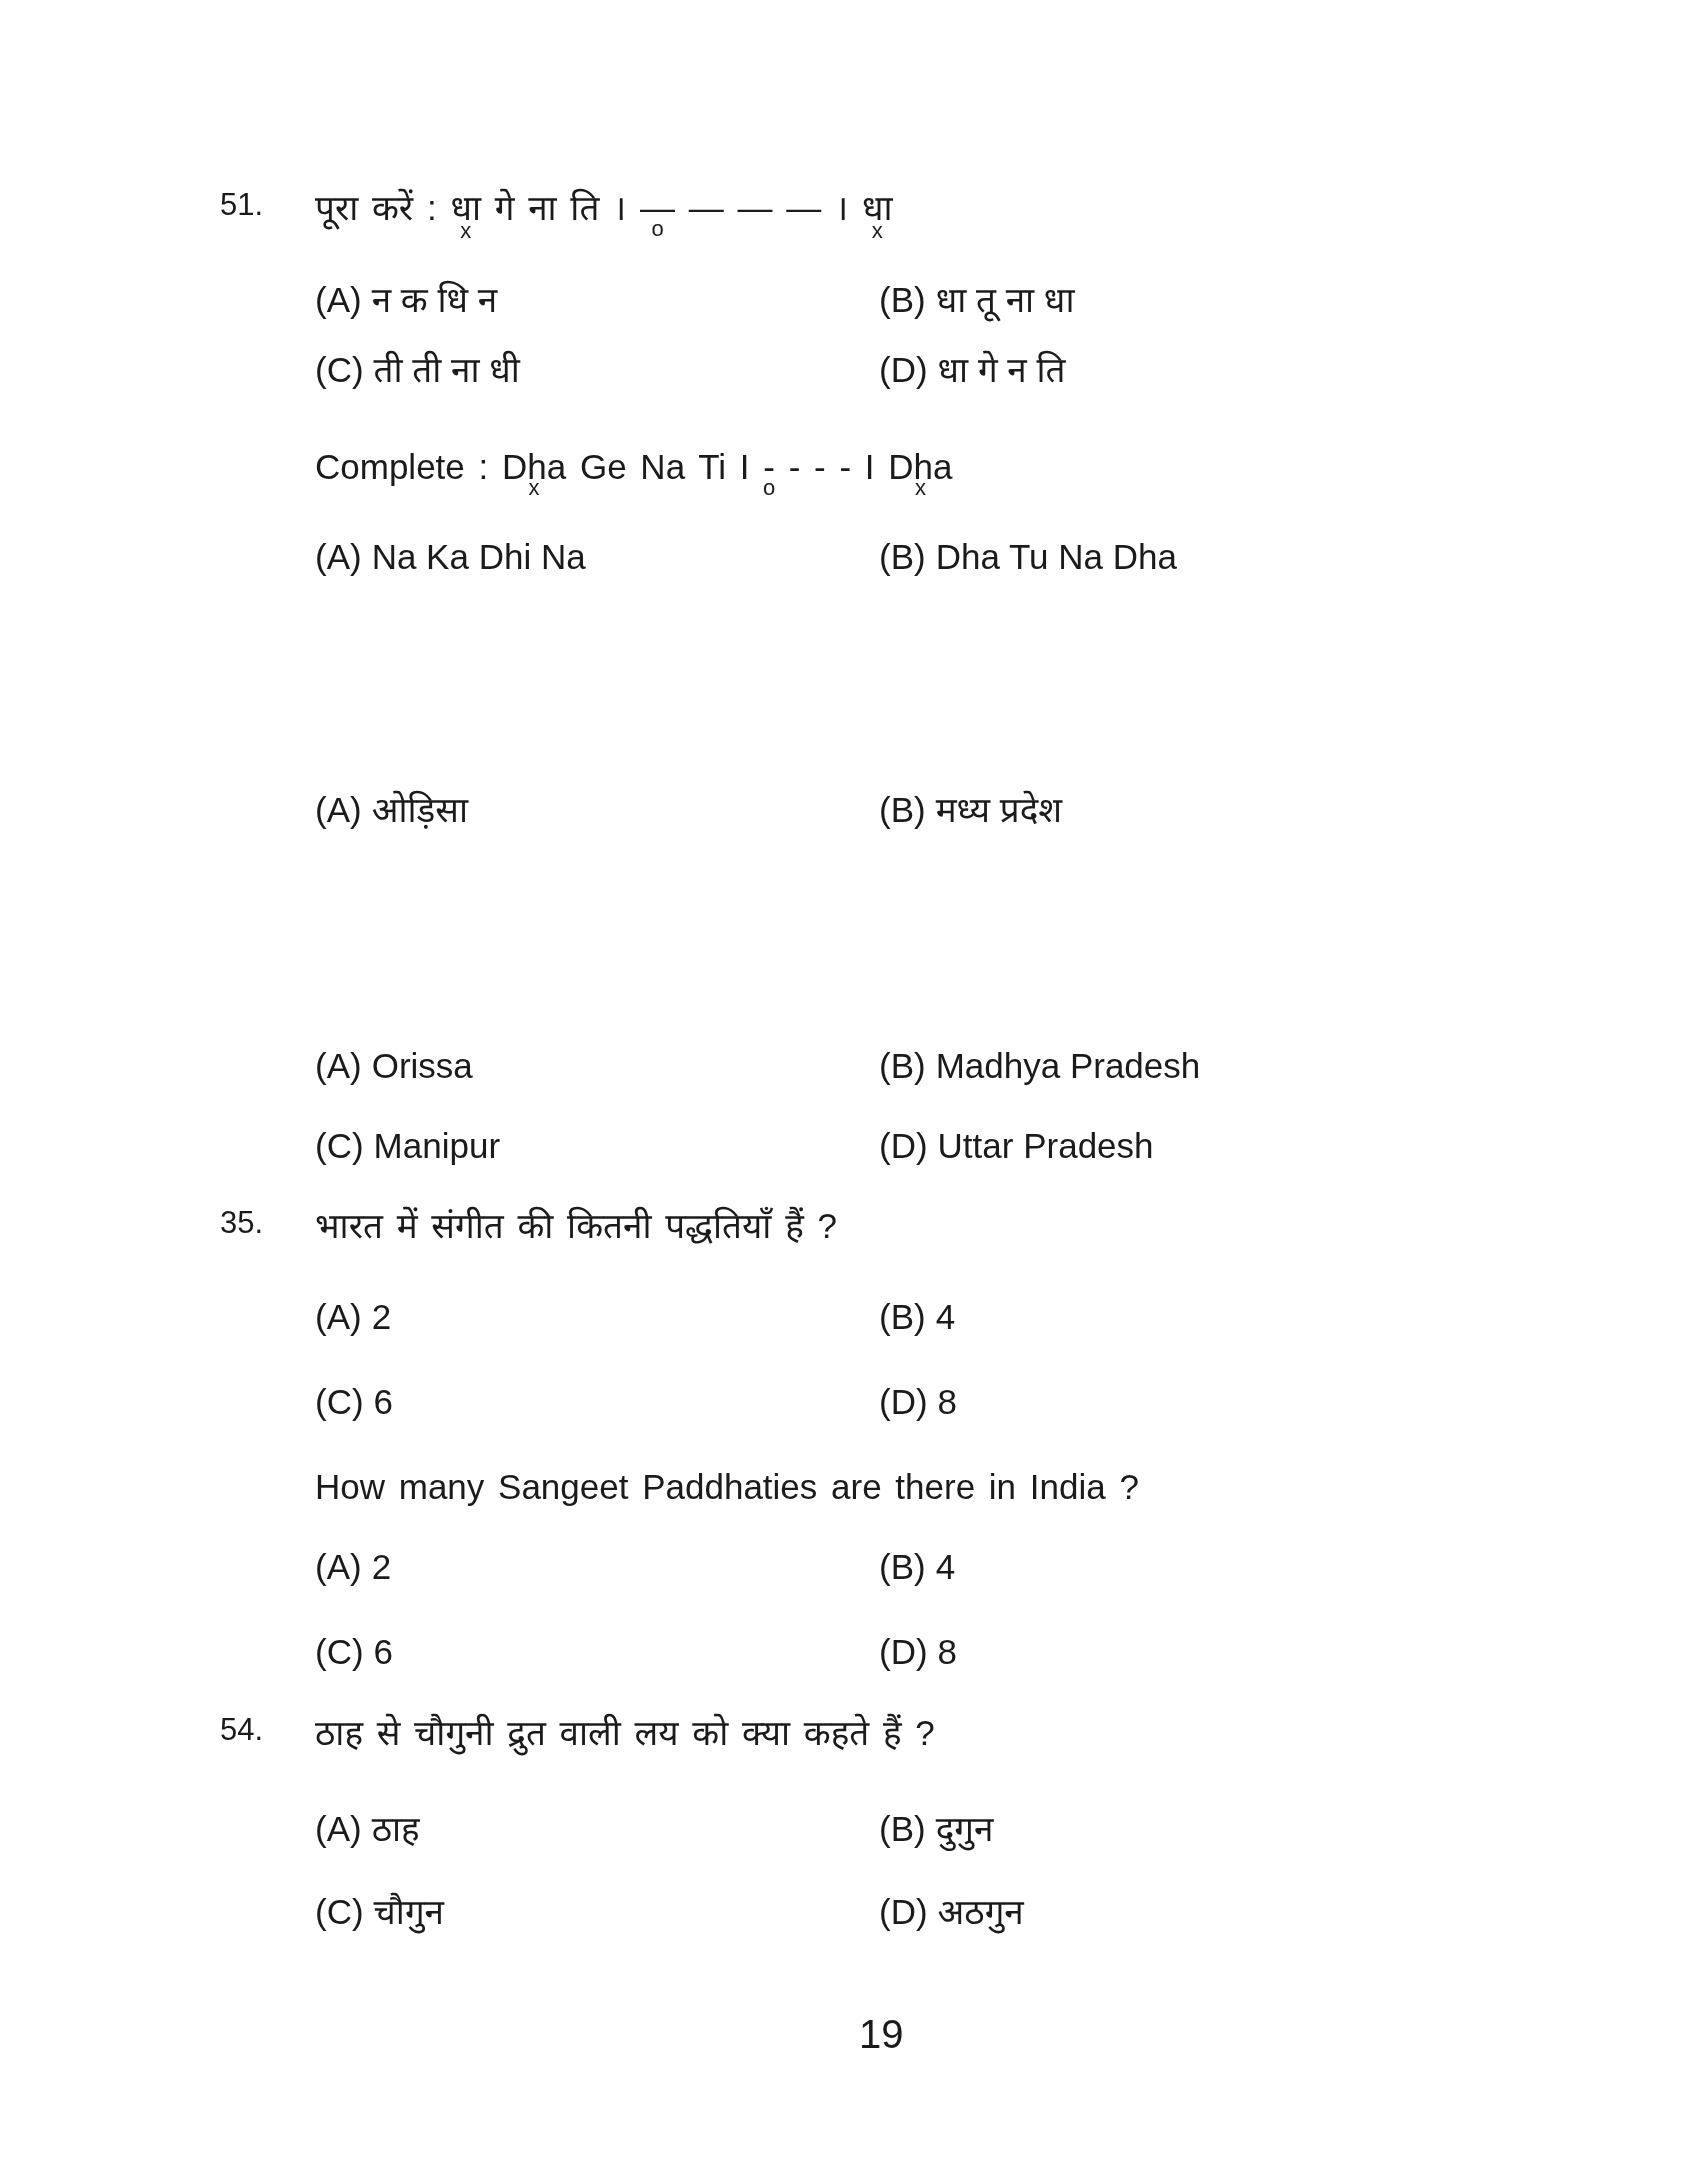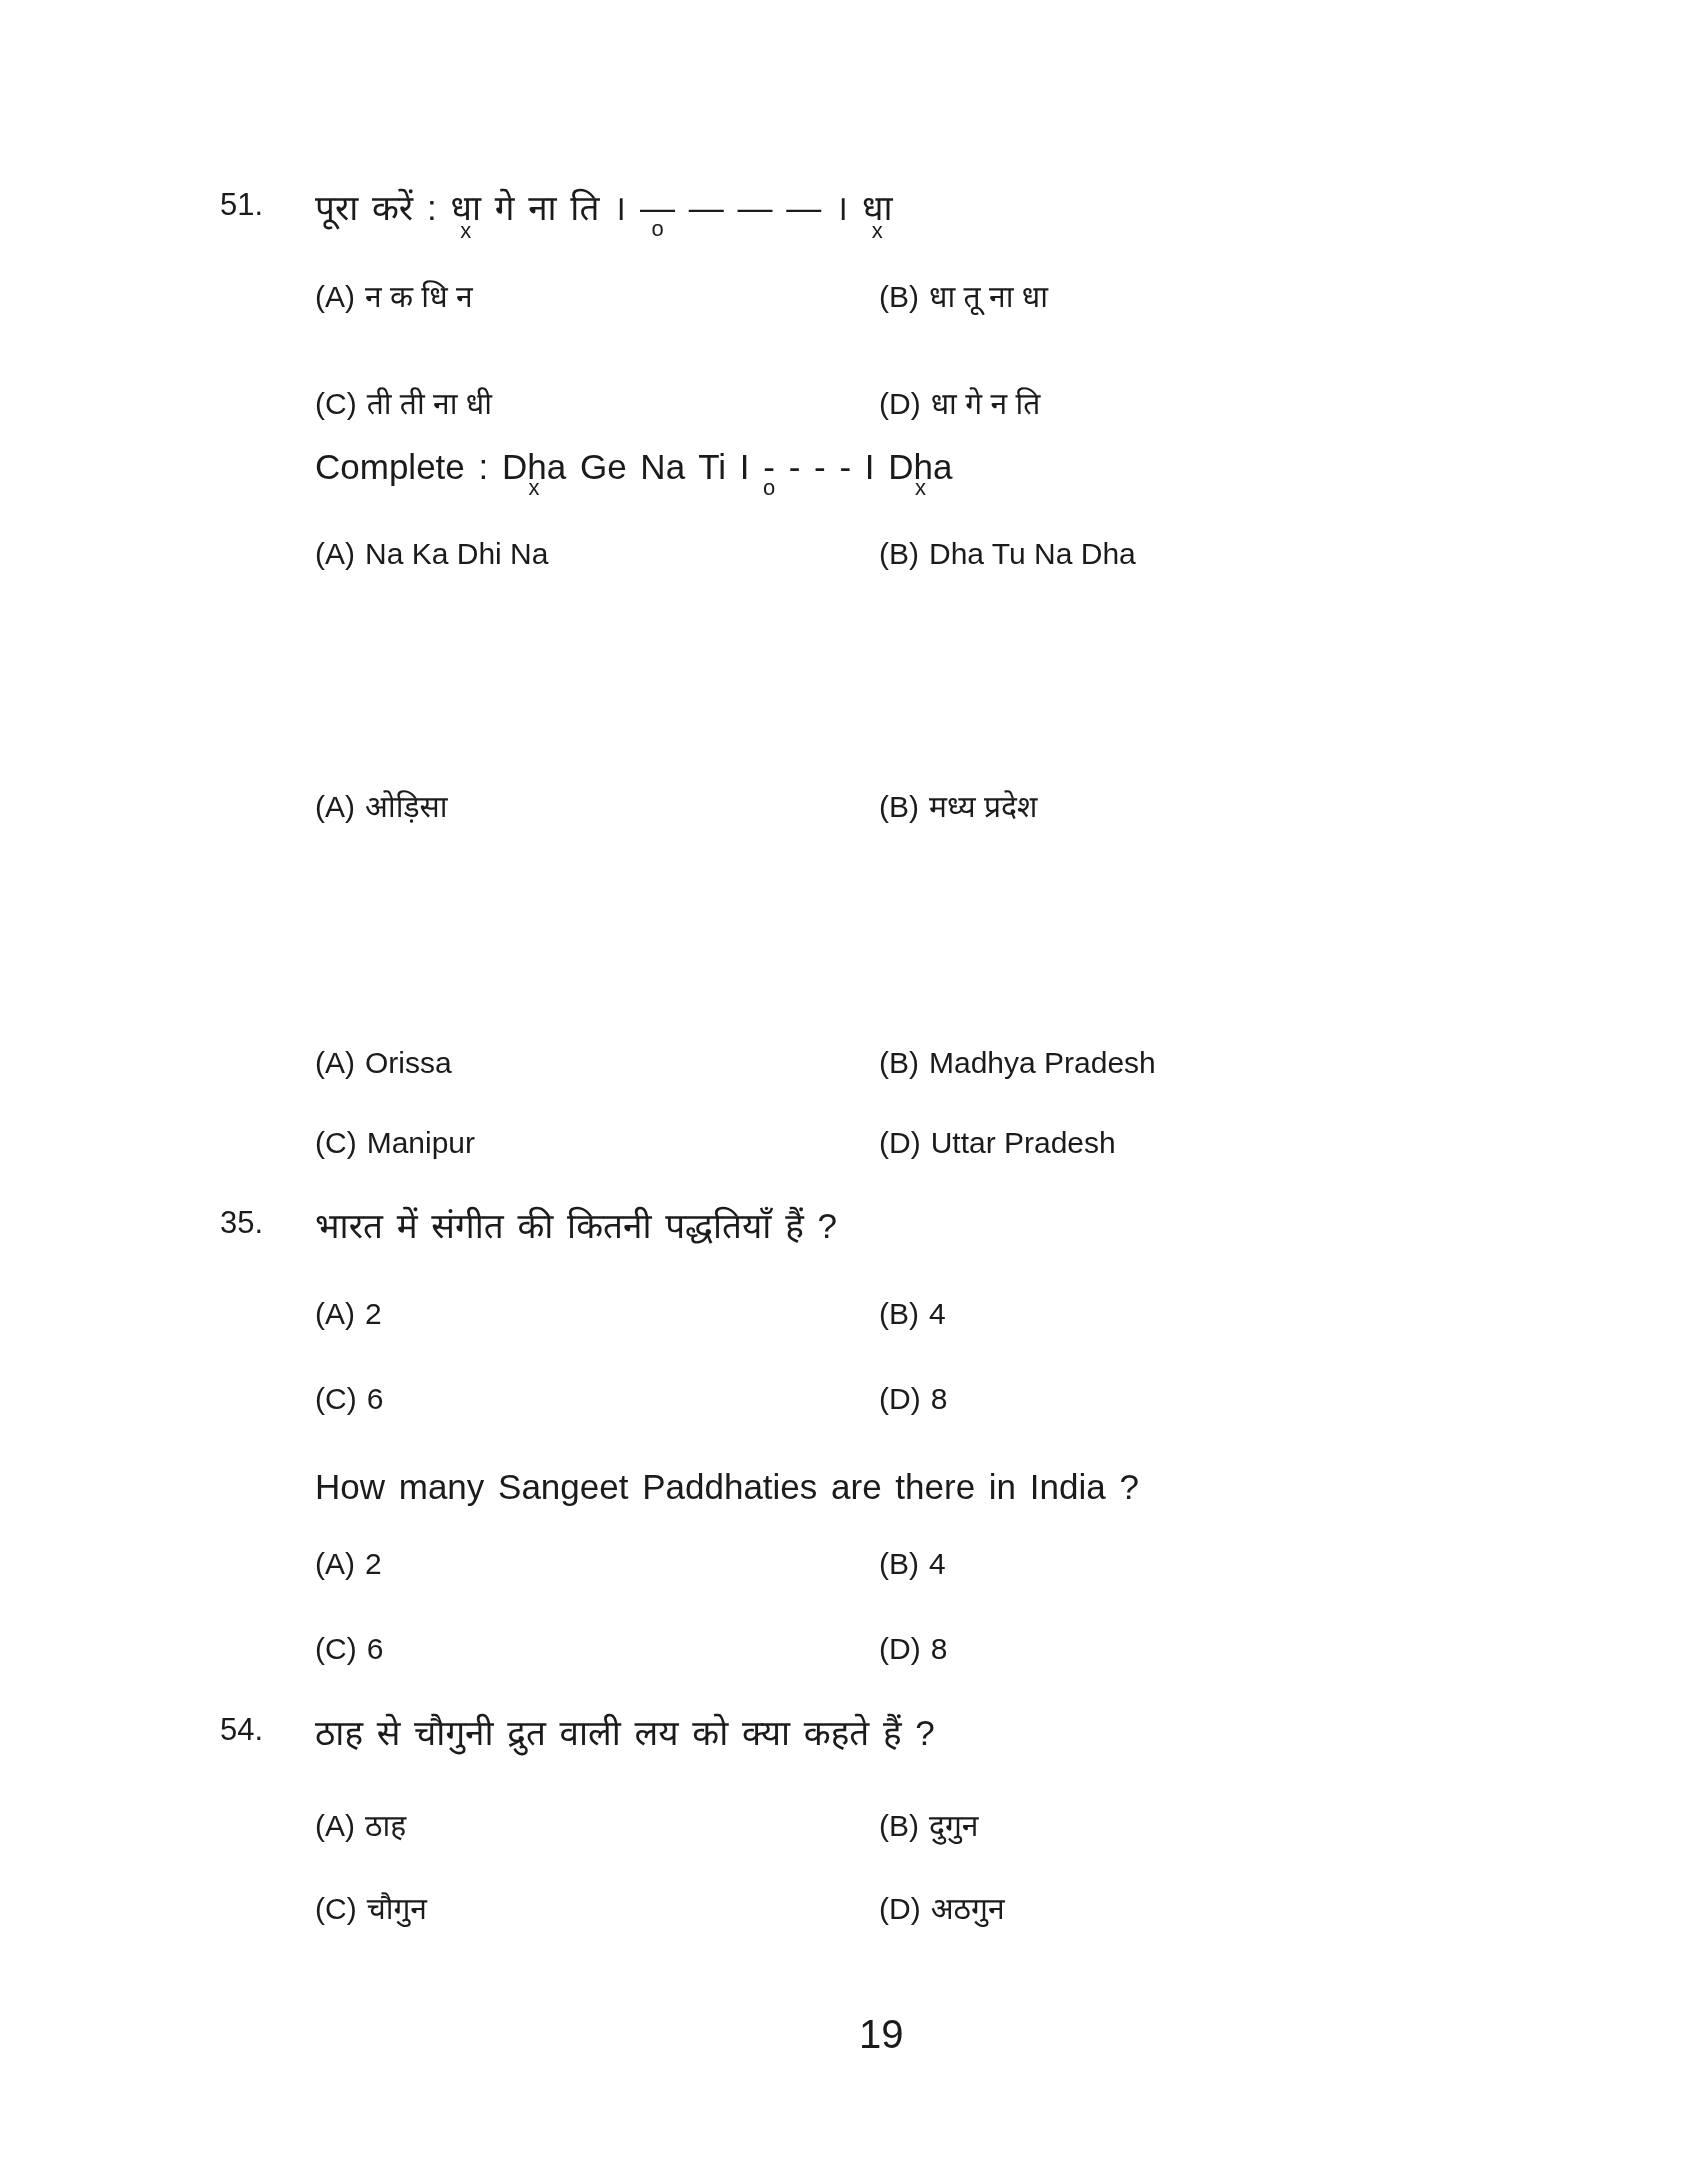--- a/index.html
+++ b/index.html
@@ -33,21 +33,21 @@
     position: absolute;
     left: 315px;
     top: 0;
     font-size: 35px;
     white-space: nowrap;
     word-spacing: 4px;
   }
   .opt {
     position: absolute;
     top: 0;
-    font-size: 30px;
+    font-size: 35px;
     white-space: nowrap;
   }
   .opt.left  { left: 315px; }
   .opt.right { left: 879px; }
   .olabel { margin-right: 10px; }
   .notate {
     position: relative;
     display: inline-block;
   }
   .notate .sub {
@@ -82,21 +82,21 @@
       <span>— — —</span>
       <span>।</span>
       <span class="notate"><span>धा</span><span class="sub">x</span></span>
     </span>
   </div>
 
   <div class="row" style="top:275px">
     <span class="opt left"><span class="olabel">(A)</span><span>न क धि न</span></span>
     <span class="opt right"><span class="olabel">(B)</span><span>धा तू ना धा</span></span>
   </div>
-  <div class="row" style="top:382px">
+  <div class="row" style="top:345px">
     <span class="opt left"><span class="olabel">(C)</span><span>ती ती ना धी</span></span>
     <span class="opt right"><span class="olabel">(D)</span><span>धा गे न ति</span></span>
   </div>
 
   <div class="row" style="top:447px">
     <span class="qtext">
       <span>Complete :</span>
       <span class="notate"><span>Dha</span><span class="sub">x</span></span>
       <span>Ge Na Ti</span>
       <span>I</span>

